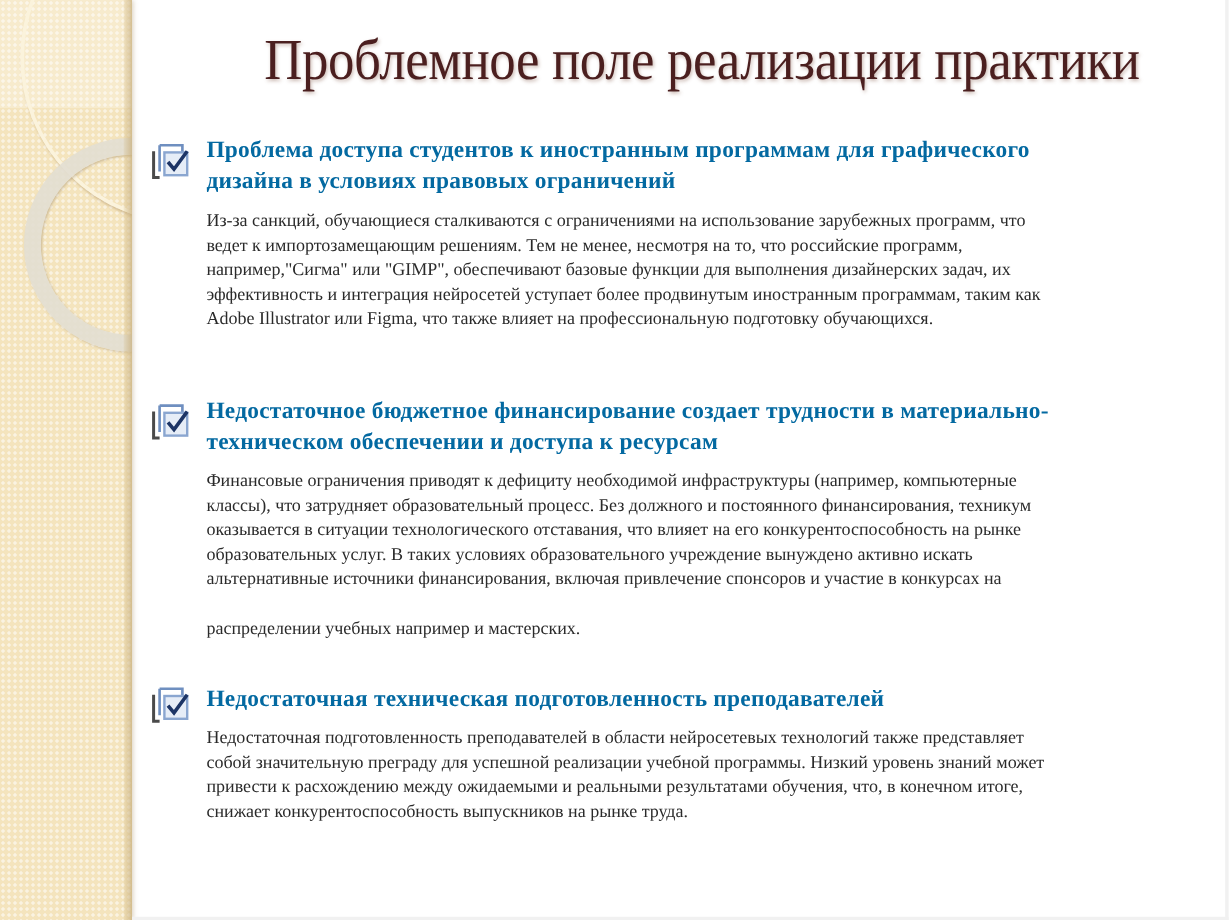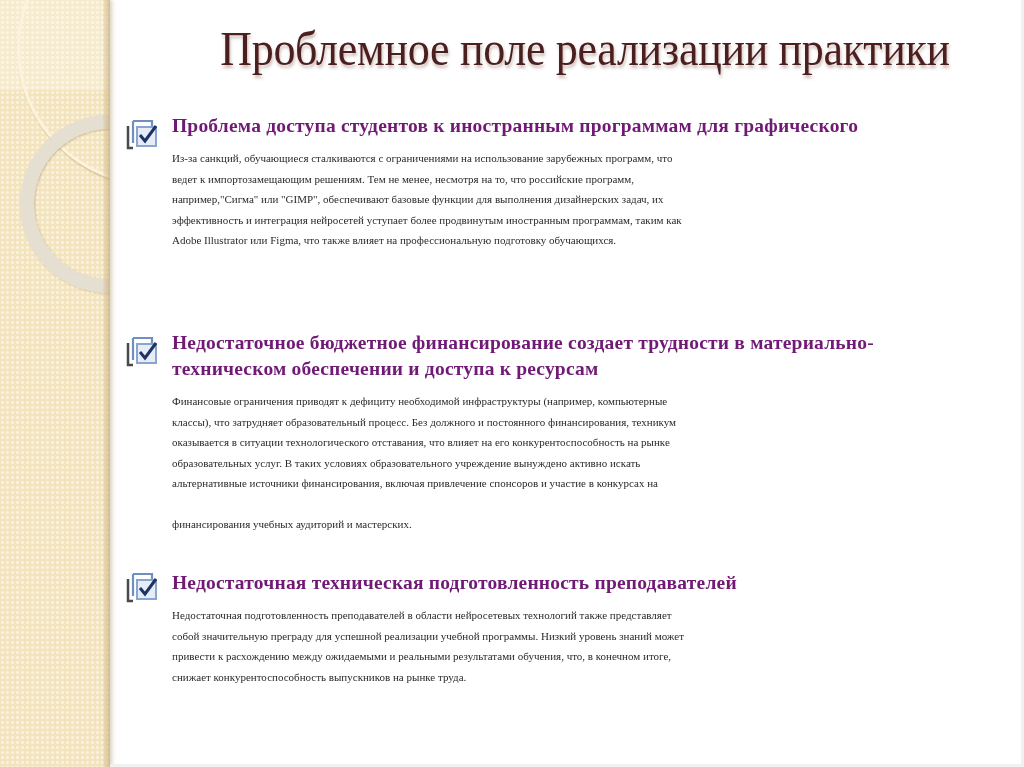--- a/index.html
+++ b/index.html
@@ -40,25 +40,25 @@
   .title {
     position: absolute; left: 180px; top: 24px; width: 810px; text-align: center;
     font-size: 44px; color: #4b1f1f; letter-spacing: -0.3px;
     text-shadow: 1px 2px 3px rgba(110,60,40,0.35);
     margin: 0; font-weight: normal;
     transform: scaleY(1.1);
   }
   .item { position: absolute; left: 125px; width: 840px; }
   .item .icon { position: absolute; left: 0; top: 4px; width: 34px; height: 34px; }
   .item h2 {
-    margin: 0 0 0 47px; font-size: 19.5px; font-weight: bold; color: #701a75;
+    margin: 0 0 0 47px; font-size: 19.5px; font-weight: bold; color: #0369a1;
     line-height: 26px; letter-spacing: 0.2px;
   }
   .item p {
-    margin: 9px 0 0 47px; font-size: 11px; color: #2a2a2a; line-height: 20.5px;
+    margin: 9px 0 0 47px; font-size: 15px; color: #2a2a2a; line-height: 20.5px;
     width: 800px;
   }
   .item1 { top: 113px; }
   .item2 { top: 330px; }
   .item3 { top: 566px; }
   .item3 h2 { margin-top: 4px; }
 </style>
 </head>
 <body>
 
@@ -76,20 +76,21 @@
 <div class="item item1">
   <svg class="icon" viewBox="0 0 34 34">
     <path d="M3 9 V31 H8" fill="none" stroke="#4a4a4a" stroke-width="2.5"></path>
     <path d="M8 4 H27 V10" fill="none" stroke="#6f8fc0" stroke-width="2.2"></path>
     <path d="M8 4 V26" fill="none" stroke="#6f8fc0" stroke-width="2.2"></path>
     <rect x="12" y="10" width="19" height="19" fill="#e6edf7" stroke="#8aa6d0" stroke-width="2"></rect>
     <path d="M15 18 L20 24 L31 9" fill="none" stroke="#1d3566" stroke-width="3"></path>
   </svg>
   <h2>
     <span>Проблема доступа студентов к иностранным программам для графического</span><br>
+    <span>дизайна в условиях правовых ограничений</span>
   </h2>
   <p>
     <span>Из-за санкций, обучающиеся сталкиваются с ограничениями на использование зарубежных программ, что</span><br>
     <span>ведет к импортозамещающим решениям. Тем не менее, несмотря на то, что российские программ,</span><br>
     <span>например,"Сигма" или "GIMP", обеспечивают базовые функции для выполнения дизайнерских задач, их</span><br>
     <span>эффективность и интеграция нейросетей уступает более продвинутым иностранным программам, таким как</span><br>
     <span>Adobe Illustrator или Figma, что также влияет на профессиональную подготовку обучающихся.</span>
   </p>
 </div>
 
@@ -105,21 +106,21 @@
     <span>Недостаточное бюджетное финансирование создает трудности в материально-</span><br>
     <span>техническом обеспечении и доступа к ресурсам</span>
   </h2>
   <p>
     <span>Финансовые ограничения приводят к дефициту необходимой инфраструктуры (например, компьютерные</span><br>
     <span>классы), что затрудняет образовательный процесс.  Без должного и постоянного финансирования, техникум</span><br>
     <span>оказывается в ситуации технологического отставания, что влияет на его конкурентоспособность на рынке</span><br>
     <span>образовательных услуг. В таких условиях образовательного учреждение вынуждено активно искать</span><br>
     <span>альтернативные источники финансирования, включая привлечение спонсоров и участие в конкурсах на</span><br>
     <br>
-    <span>финансирования учебных аудиторий и мастерских.</span>
+    <span>распределении учебных например и мастерских.</span>
   </p>
 </div>
 
 <div class="item item3">
   <svg class="icon" viewBox="0 0 34 34">
     <path d="M3 9 V31 H8" fill="none" stroke="#4a4a4a" stroke-width="2.5"></path>
     <path d="M8 4 H27 V10" fill="none" stroke="#6f8fc0" stroke-width="2.2"></path>
     <path d="M8 4 V26" fill="none" stroke="#6f8fc0" stroke-width="2.2"></path>
     <rect x="12" y="10" width="19" height="19" fill="#e6edf7" stroke="#8aa6d0" stroke-width="2"></rect>
     <path d="M15 18 L20 24 L31 9" fill="none" stroke="#1d3566" stroke-width="3"></path>

